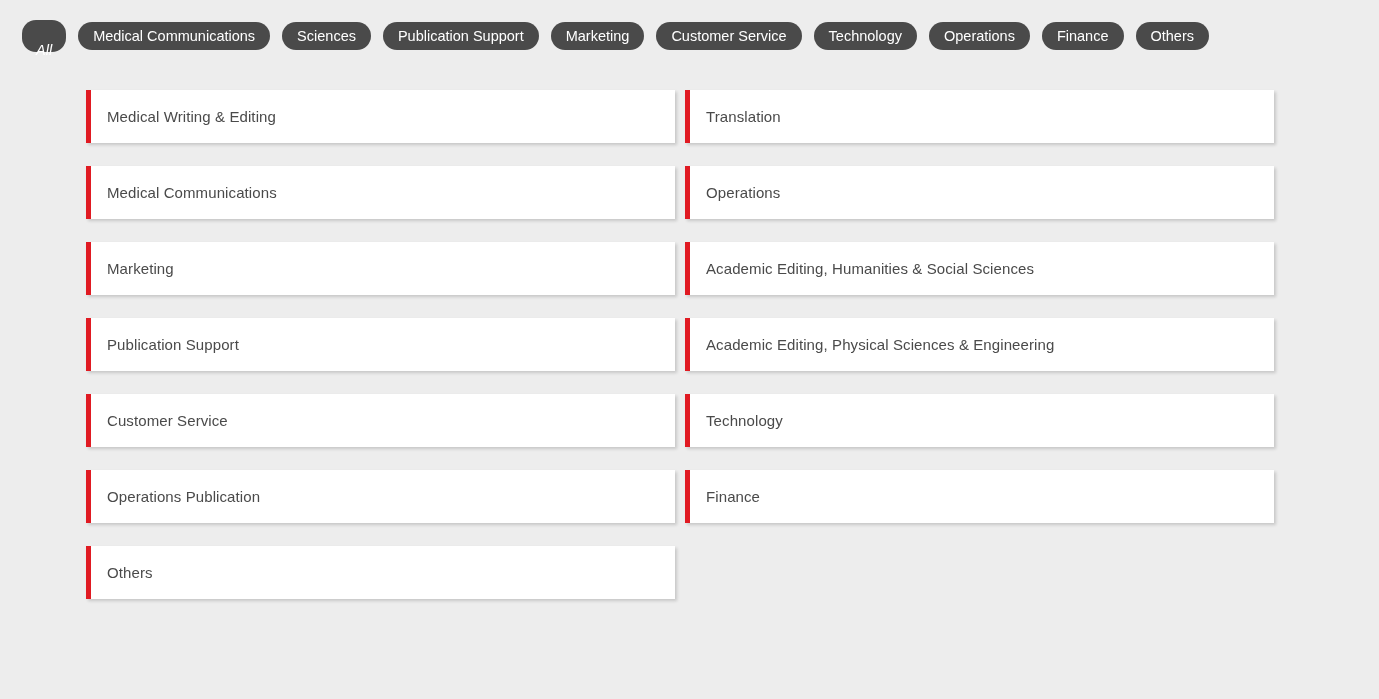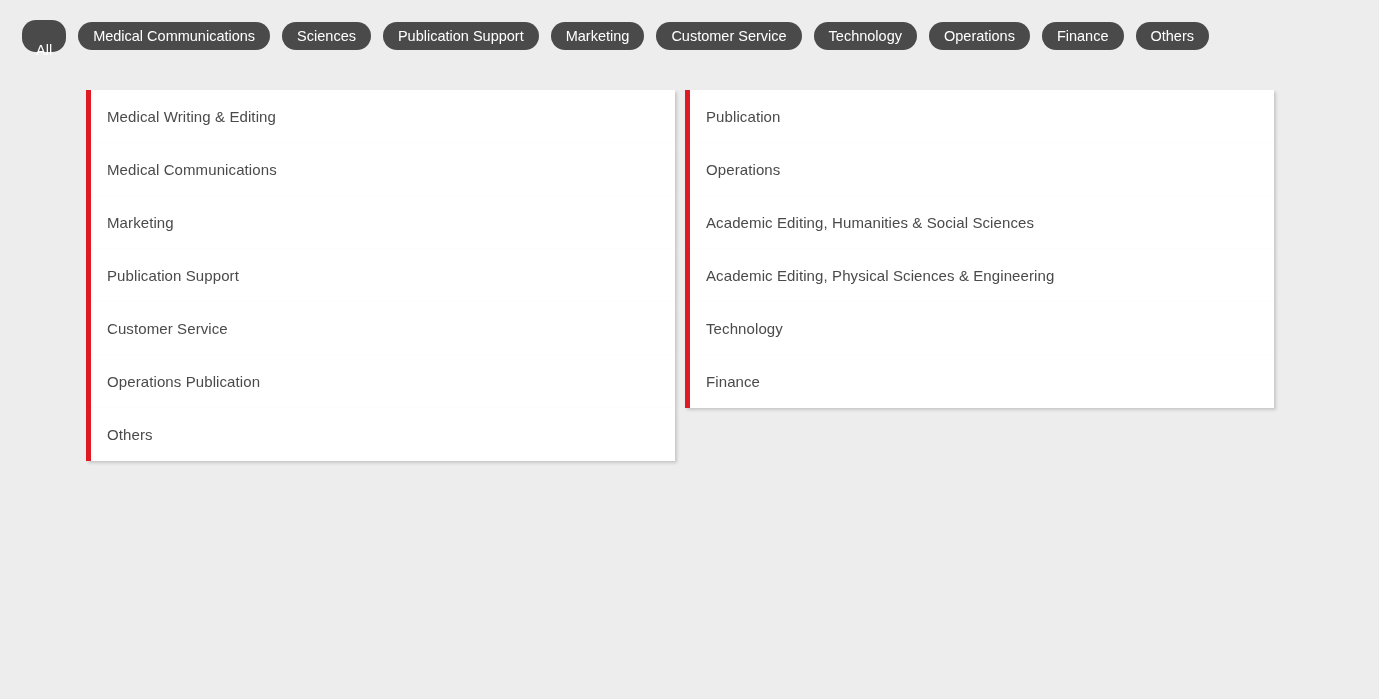--- a/index.html
+++ b/index.html
@@ -37,20 +37,21 @@
     font-size: 14.5px;
     padding: 0 15px;
     white-space: nowrap;
     cursor: pointer;
     box-sizing: border-box;
     text-align: center;
     user-select: none;
   }
   .pill.pill-all {
     padding: 16px 14px;
+    font-style: italic;
   }
 
   
   #card-grid {
     position: absolute;
     left: 86px;
     top: 90px;
     width: 1187px;
     height: 600px;
   }
@@ -58,20 +59,21 @@
     position: absolute;
     top: 0;
     width: 589px;
   }
   #column-left  { left: 0; }
   #column-right { left: 599px; }
 
   .category-card {
     position: relative;
     height: 53px;
+    margin-bottom: 23px;
     background: #ffffff;
     border-left: 5px solid #e01a22;
     box-shadow: 2px 2px 3px rgba(0, 0, 0, 0.16);
     box-sizing: border-box;
     display: flex;
     align-items: center;
     cursor: pointer;
     text-align: center;
   }
   .card-label {
@@ -119,21 +121,21 @@
       </div>
       <div class="category-card">
         <span class="card-label">Operations Publication</span>
       </div>
       <div class="category-card">
         <span class="card-label">Others</span>
       </div>
     </div>
   <div class="grid-column" id="column-right">
       <div class="category-card">
-        <span class="card-label">Publication</span>
+        <span class="card-label">Translation</span>
       </div>
       <div class="category-card">
         <span class="card-label">Operations</span>
       </div>
       <div class="category-card">
         <span class="card-label">Academic Editing, Humanities &amp; Social Sciences</span>
       </div>
       <div class="category-card">
         <span class="card-label">Academic Editing, Physical Sciences &amp; Engineering</span>
       </div>

